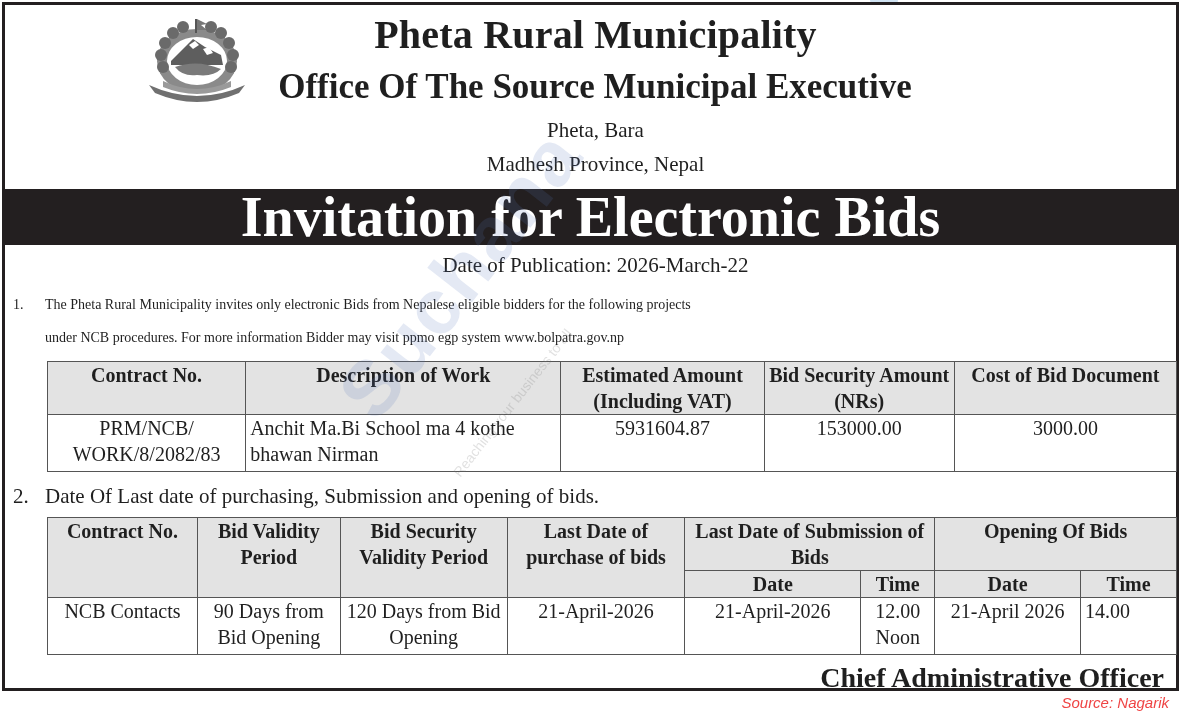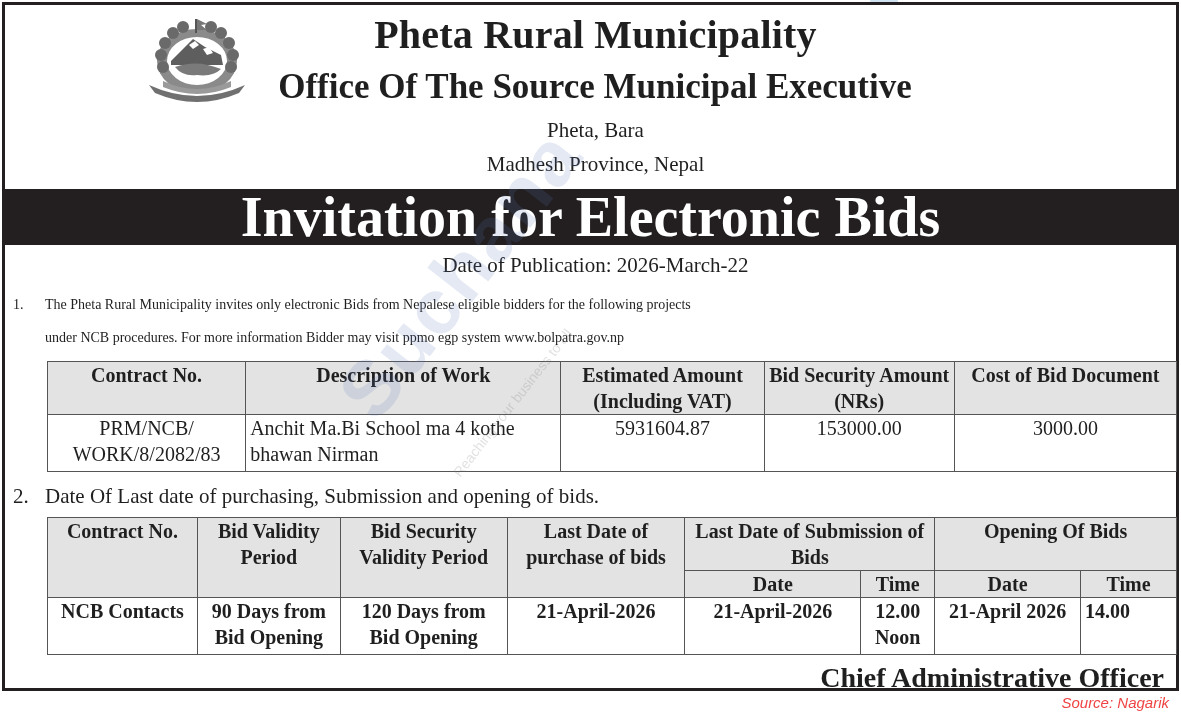--- a/index.html
+++ b/index.html
@@ -89,21 +89,21 @@
     .t1 .left { text-align: left; }
 
     .para2 {
       position: absolute; left: 8px; top: 476px; font-size: 21px; line-height: 30px;
     }
     .para2 .num { display: inline-block; width: 32px; }
 
     .t2 { left: 42px; top: 512px; width: 1130px; }
     .t2 th { vertical-align: top; }
     .t2 .sub th { height: 26px; }
-    .t2 td { height: 56px; font-weight: bold; }
+    .t2 td { height: 56px; }
     .t2 .tl { text-align: left; }
 
     .signature {
       position: absolute; right: 12px; top: 657px; font-size: 28px; font-weight: bold;
     }
     .source {
       position: absolute; right: 12px; top: 694px; font-size: 15px; font-style: italic;
       font-family: "Liberation Sans", sans-serif; color: #ef4444;
     }
   </style>

